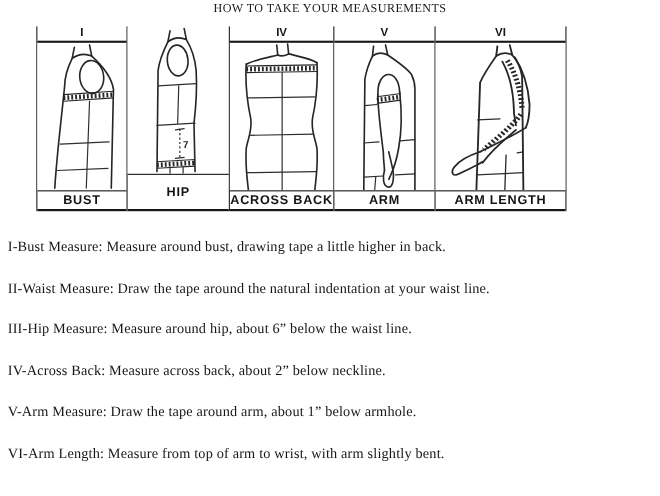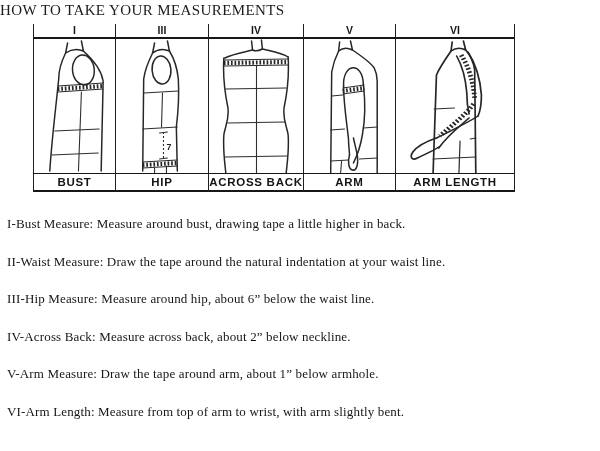--- a/index.html
+++ b/index.html
@@ -6,21 +6,22 @@
   html,body { width:600px; height:451px; }
   body {
     position:relative;
     background:#ffffff;
     font-family:"Liberation Serif", serif;
     color:#141414;
     overflow:hidden;
   }
   .page-title {
     position:absolute; top:2px; left:0; right:0;
-    font-size:15px; letter-spacing:0.4px;
+    text-align:center;
+    font-size:11px; letter-spacing:0.4px;
     color:#1b1b1b;
   }
   .strip {
     position:absolute; left:33px; top:24px;
     width:562px; height:168px;
     display:flex;
   }
   .panel { display:flex; flex-direction:column; border-left:1.6px solid #1f1f1f; }
   .panel:last-child { border-right:1.6px solid #1f1f1f; }
   .numeral-cell {
@@ -78,21 +79,20 @@
         <path class="tape" d="M24,50 L70,47"></path>
         <path class="seam" d="M48,53 L45,132"></path>
         <path class="seam" d="M21,92 L66,90 M18,116 L65,114"></path>
       </svg>
     </div>
     <div class="label-cell">BUST</div>
   </div>
 
 
   <div class="panel" style="width:93px">
-    <div class="numeral-cell">III</div>
     <div class="figure-cell">
       <svg viewBox="0 0 93 134" preserveAspectRatio="none">
         <path class="ink" d="M39,4 L37,14 M52,2 L54,12 M37,14 Q45,8 54,12"></path>
         <path class="ink" d="M37,14 C32,24 29,32 28,40 L27,132"></path>
         <path class="ink" d="M54,12 C59,20 62,30 63,40 C64,58 63,72 61,88 L62,132"></path>
         <ellipse class="ink" cx="46" cy="31" rx="9.5" ry="14" transform="rotate(-5 46 31)"></ellipse>
         <path class="seam" d="M28,54 L63,52"></path>
         <path class="seam" d="M27,90 L62,88"></path>
         <path class="seam" d="M47,54 L46,88"></path>
         <path class="dash" d="M48,93 L48,120"></path>

